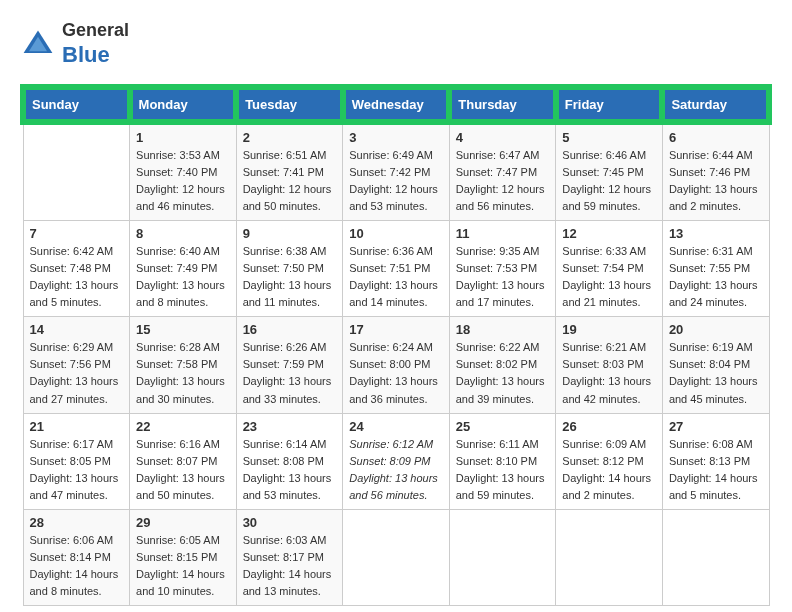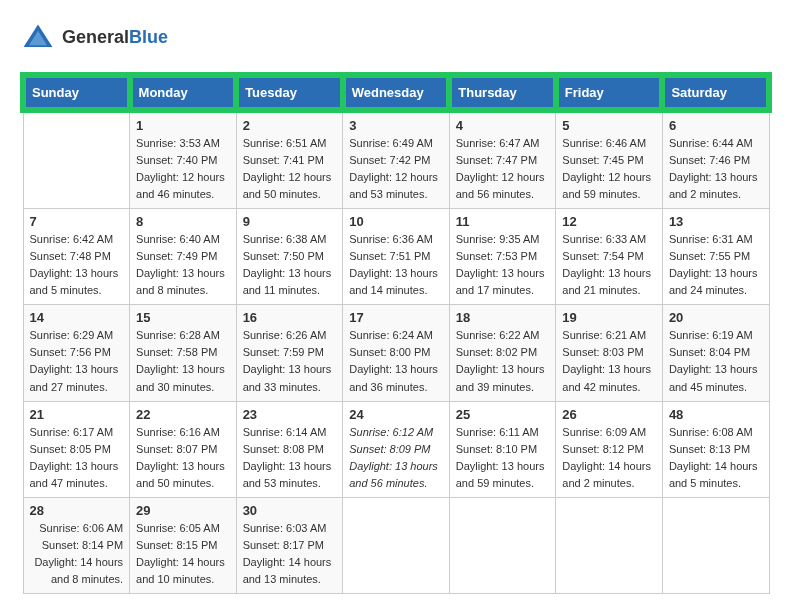--- a/index.html
+++ b/index.html
@@ -16,30 +16,30 @@
       align-items: flex-start;
       margin-bottom: 16px;
     }
     .logo {
       display: flex;
       align-items: center;
       gap: 6px;
     }
     .logo-text {
       display: flex;
-      flex-direction: row;
+      flex-direction: column;
       line-height: 1.2;
     }
     .logo-general {
       font-size: 18px;
       font-weight: bold;
       color: #333;
     }
     .logo-blue {
-      font-size: 18px;
+      font-size: 22px;
       font-weight: bold;
       color: #2a6db5;
     }
     .logo-icon {
       width: 36px;
       height: 36px;
     }
     .title-section {
       text-align: right;
     }
@@ -307,31 +307,31 @@
 and 59 minutes.</div>
         </td>
         <td>
           <span class="day-number">26</span>
           <div class="day-info" style="white-space: pre-line;">Sunrise: 6:09 AM
 Sunset: 8:12 PM
 Daylight: 14 hours
 and 2 minutes.</div>
         </td>
         <td>
-          <span class="day-number">48</span>
+          <span class="day-number">27</span>
           <div class="day-info" style="white-space: pre-line;">Sunrise: 6:08 AM
 Sunset: 8:13 PM
 Daylight: 14 hours
 and 5 minutes.</div>
         </td>
       </tr>
       <tr>
         <td>
           <span class="day-number">28</span>
-          <div class="day-info" style="white-space: pre-line; text-align: right;">Sunrise: 6:06 AM
+          <div class="day-info" style="white-space: pre-line;">Sunrise: 6:06 AM
 Sunset: 8:14 PM
 Daylight: 14 hours
 and 8 minutes.</div>
         </td>
         <td>
           <span class="day-number">29</span>
           <div class="day-info" style="white-space: pre-line;">Sunrise: 6:05 AM
 Sunset: 8:15 PM
 Daylight: 14 hours
 and 10 minutes.</div>

